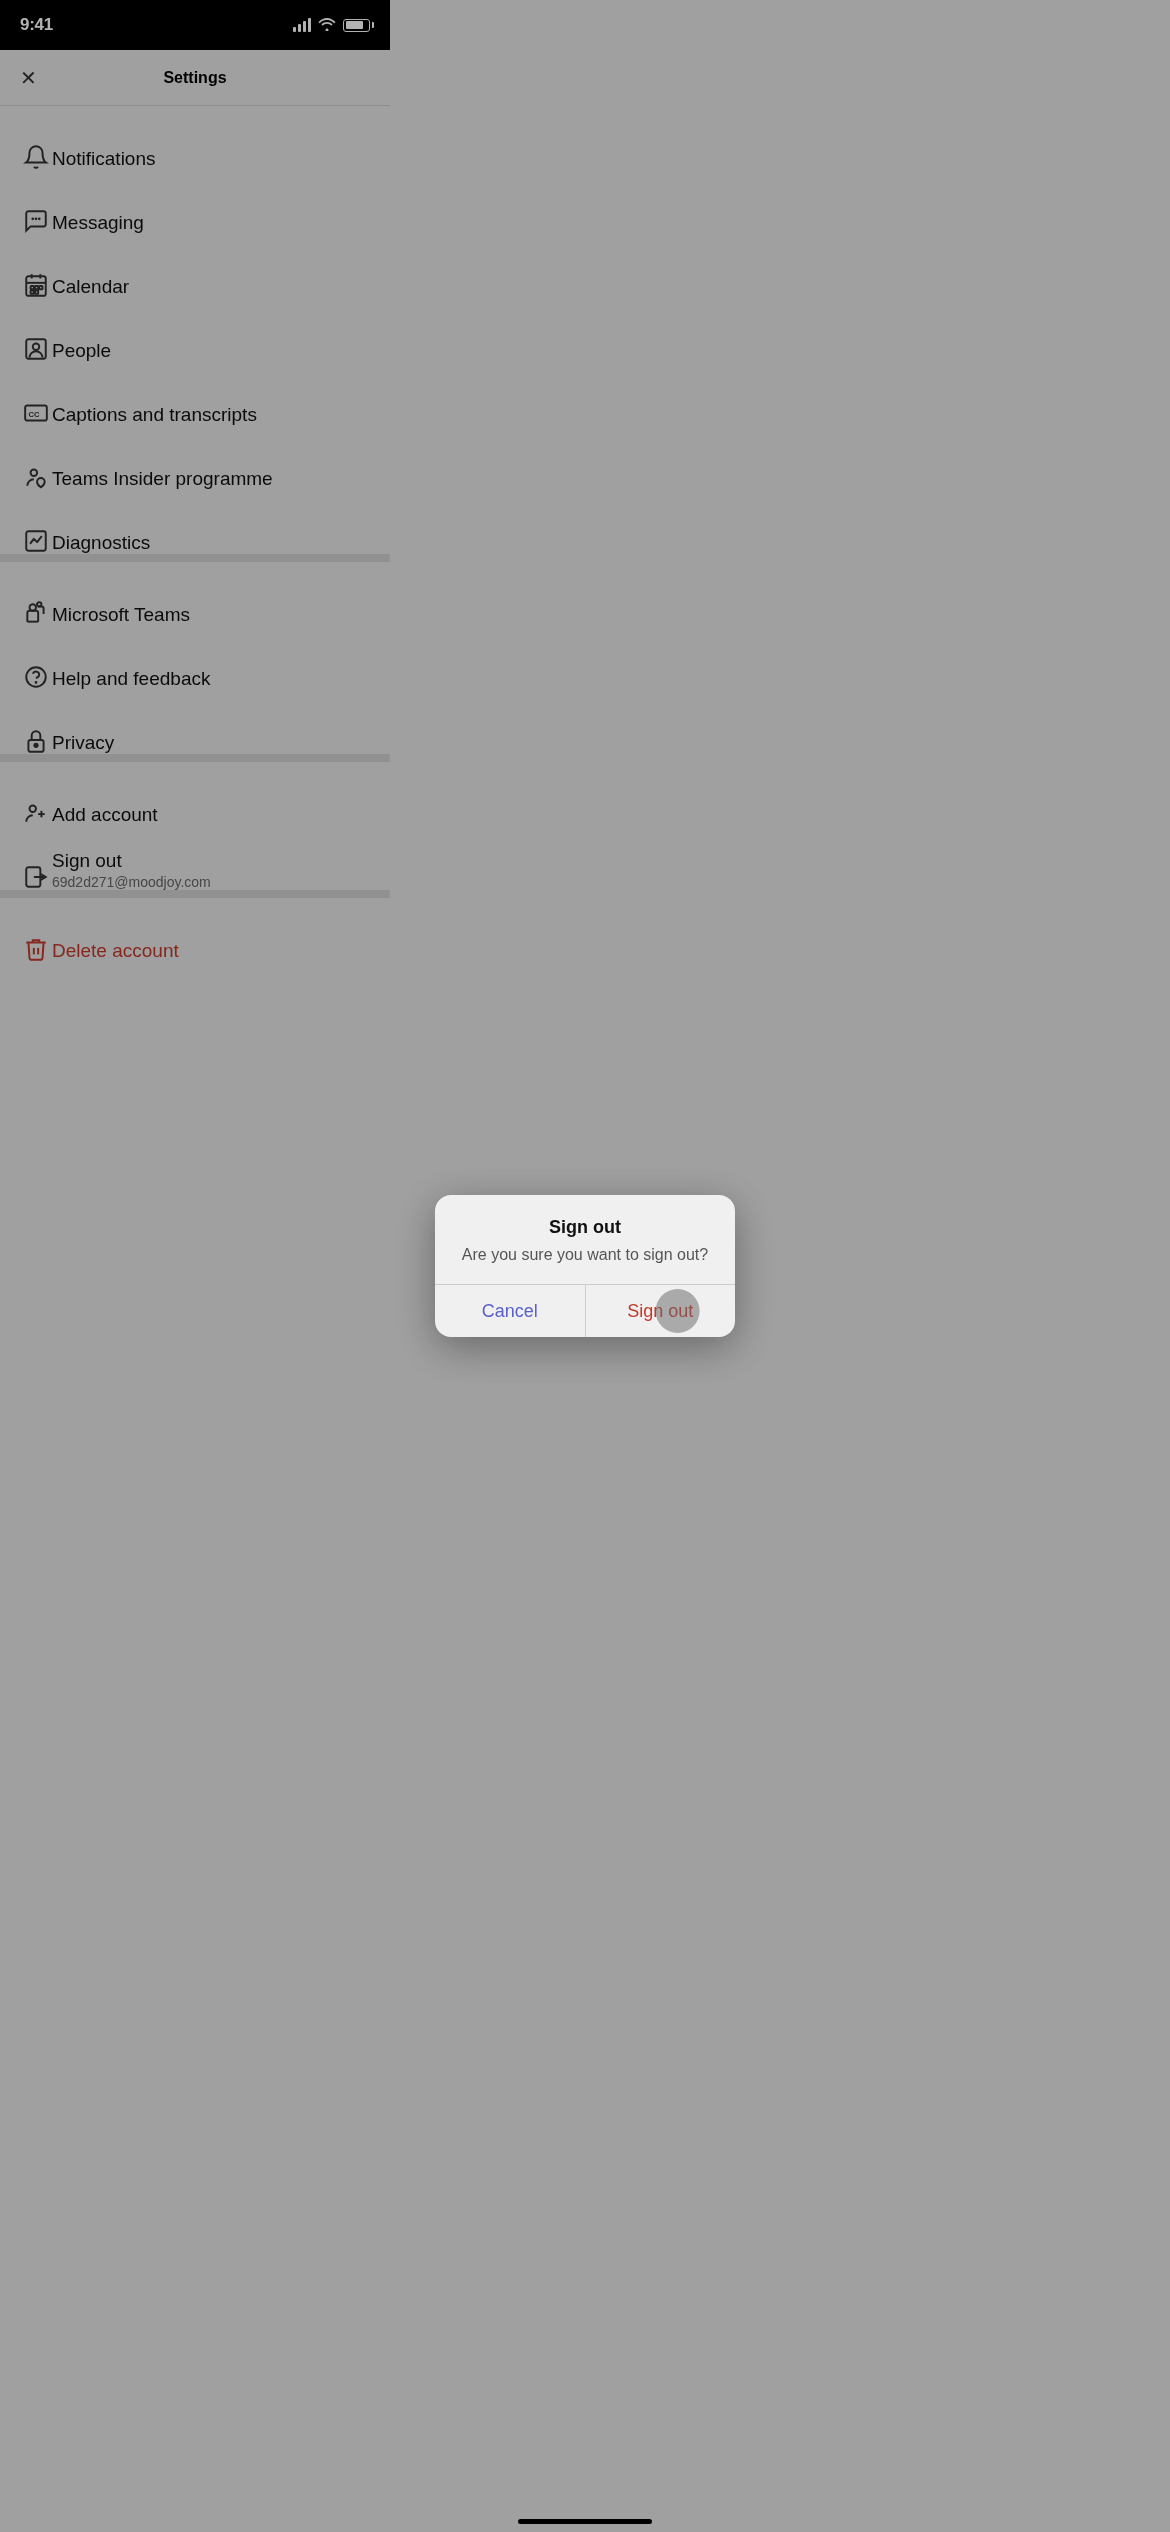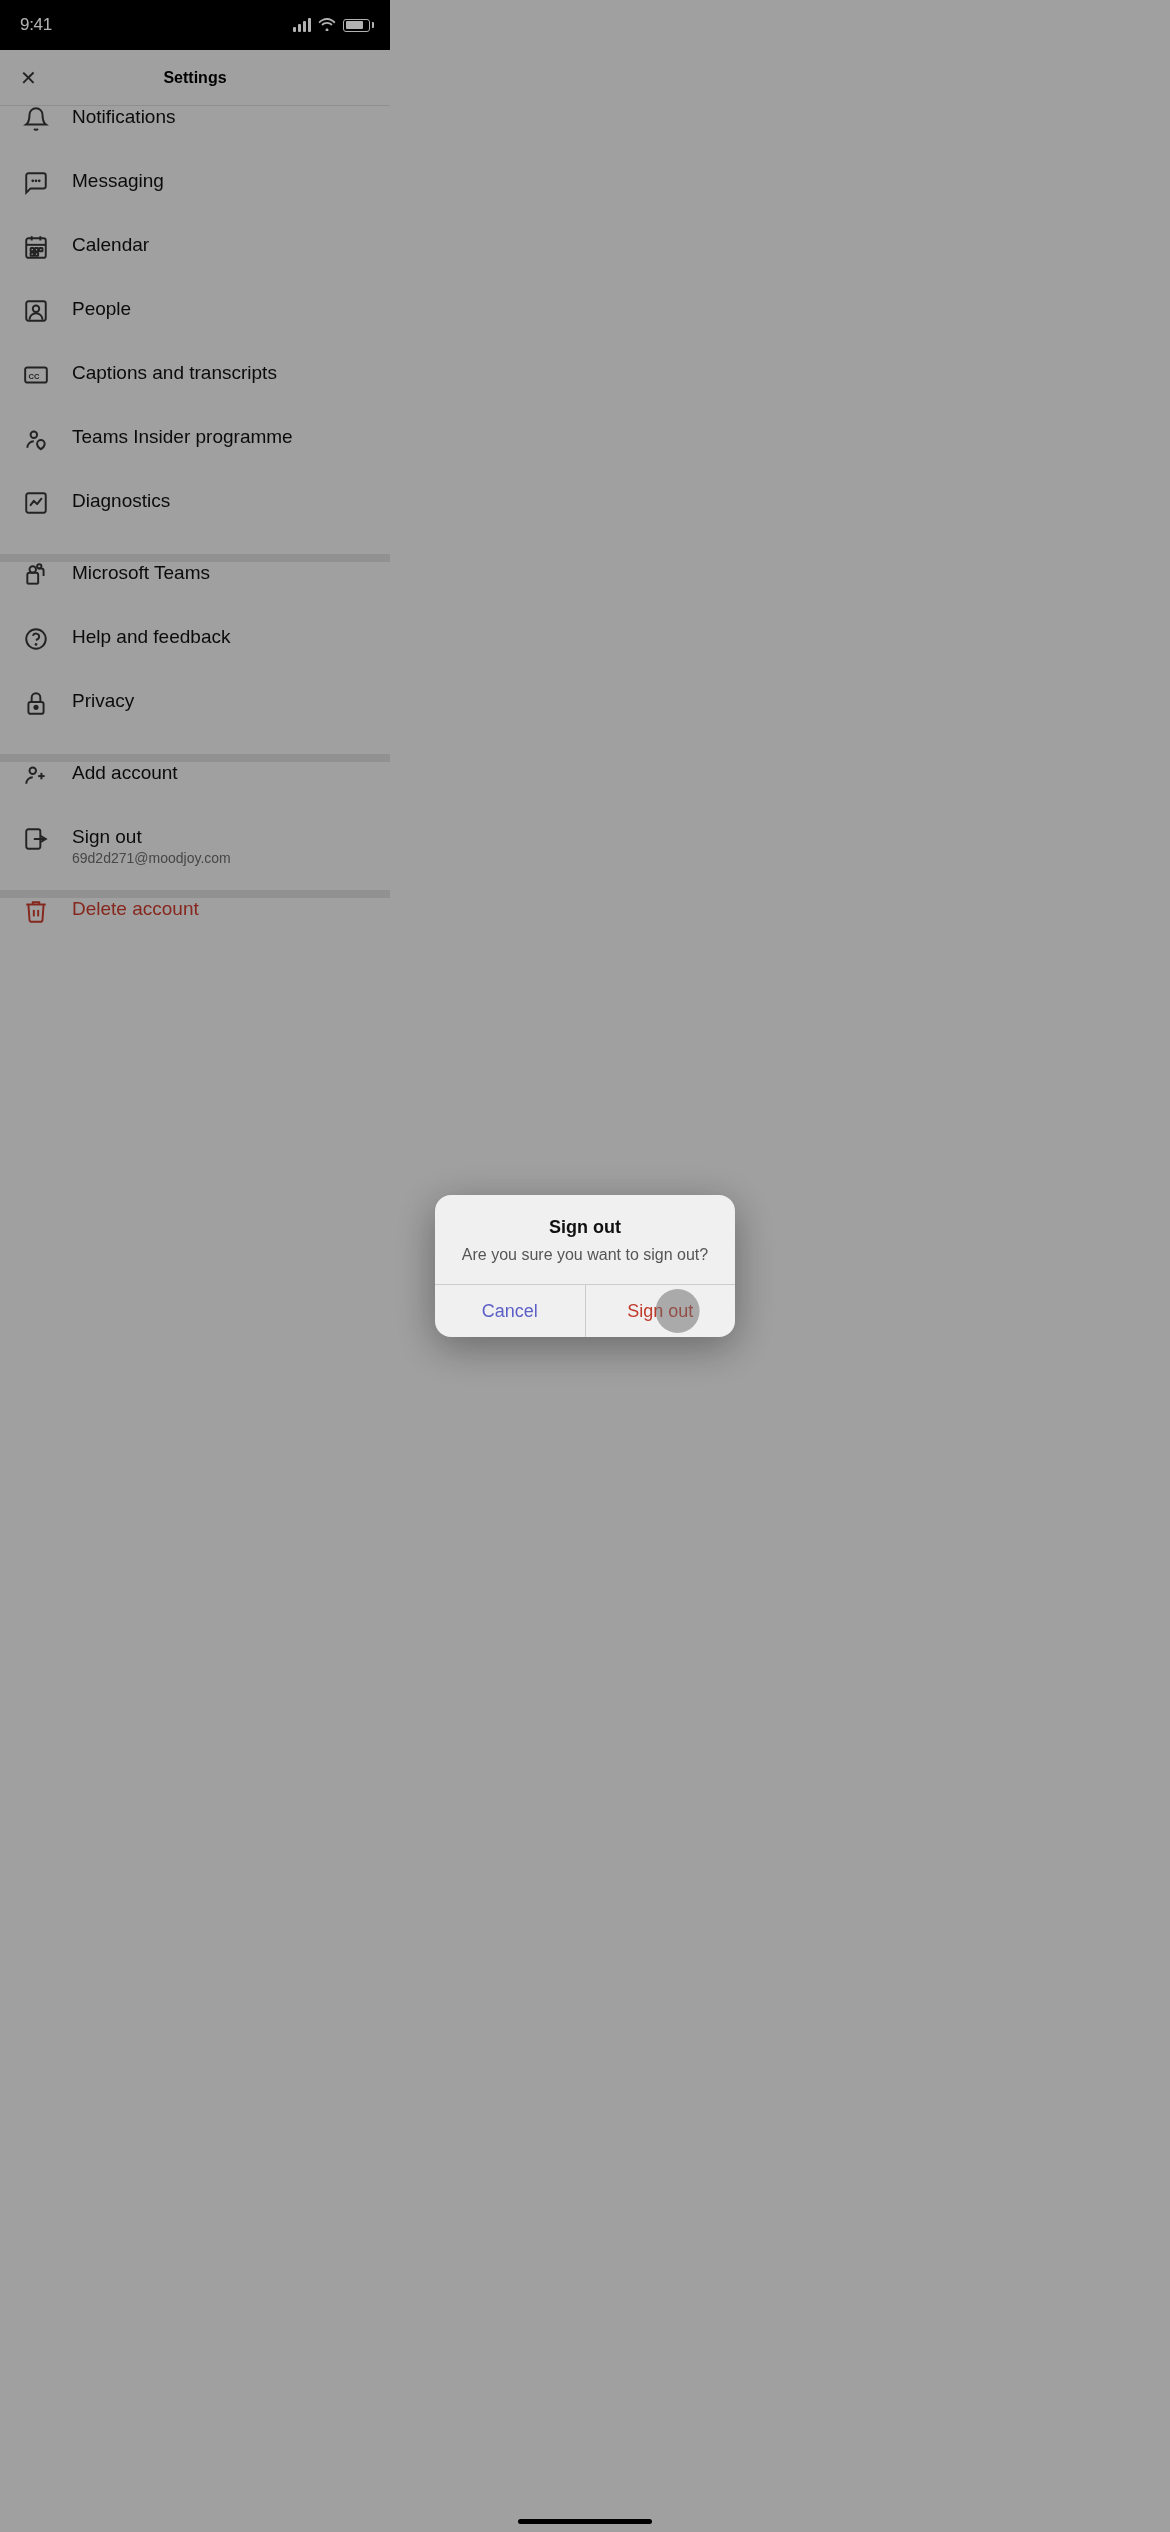--- a/index.html
+++ b/index.html
@@ -22,21 +22,21 @@
       display: flex;
       align-items: center;
       justify-content: space-between;
       padding: 0 20px;
       position: relative;
     }
 
     .status-time {
       color: #fff;
       font-size: 17px;
-      font-weight: 400;
+      font-weight: 700;
       letter-spacing: -0.3px;
     }
 
     .status-icons {
       display: flex;
       align-items: center;
       gap: 7px;
     }
 
     .signal-bars {
@@ -117,24 +117,23 @@
       color: #000;
     }
 
     
     .menu-section {
       background: #e5e5e5;
     }
 
     .menu-item {
       display: flex;
-      align-items: flex-start;
+      align-items: flex-end;
       padding: 0 20px;
       height: 64px;
-      gap: 20px;
       cursor: pointer;
     }
 
     .menu-item-icon {
       width: 32px;
       display: flex;
       align-items: center;
       justify-content: center;
       color: #15803d;
       font-size: 22px;

